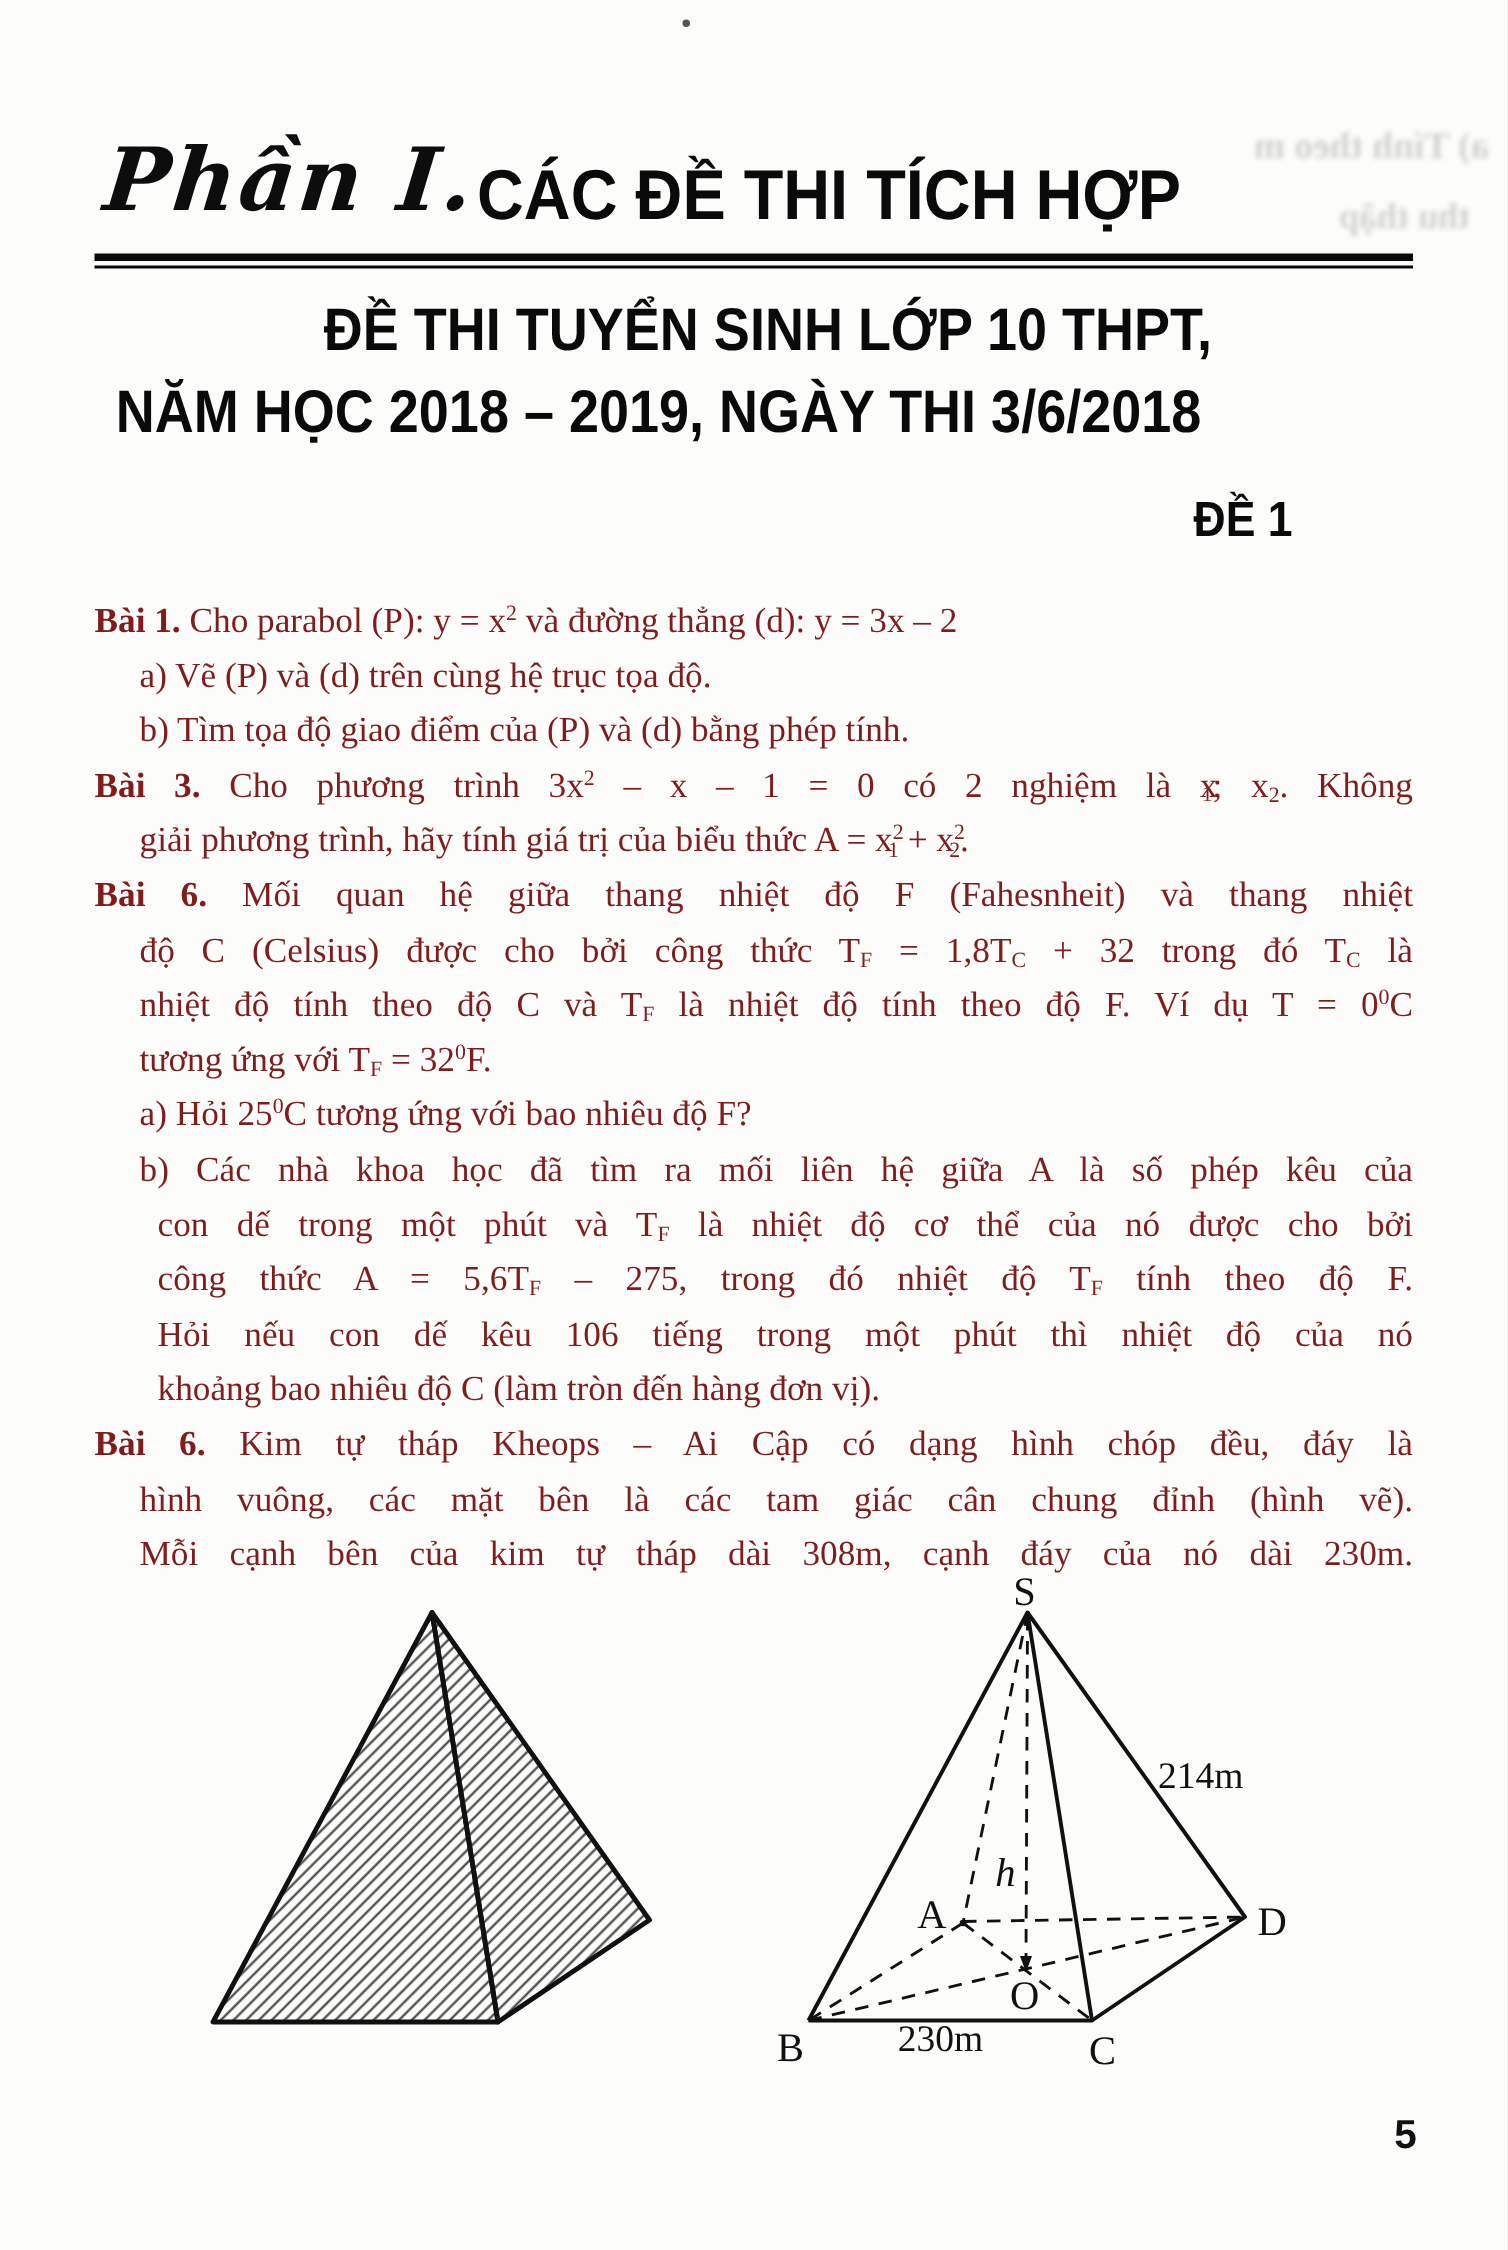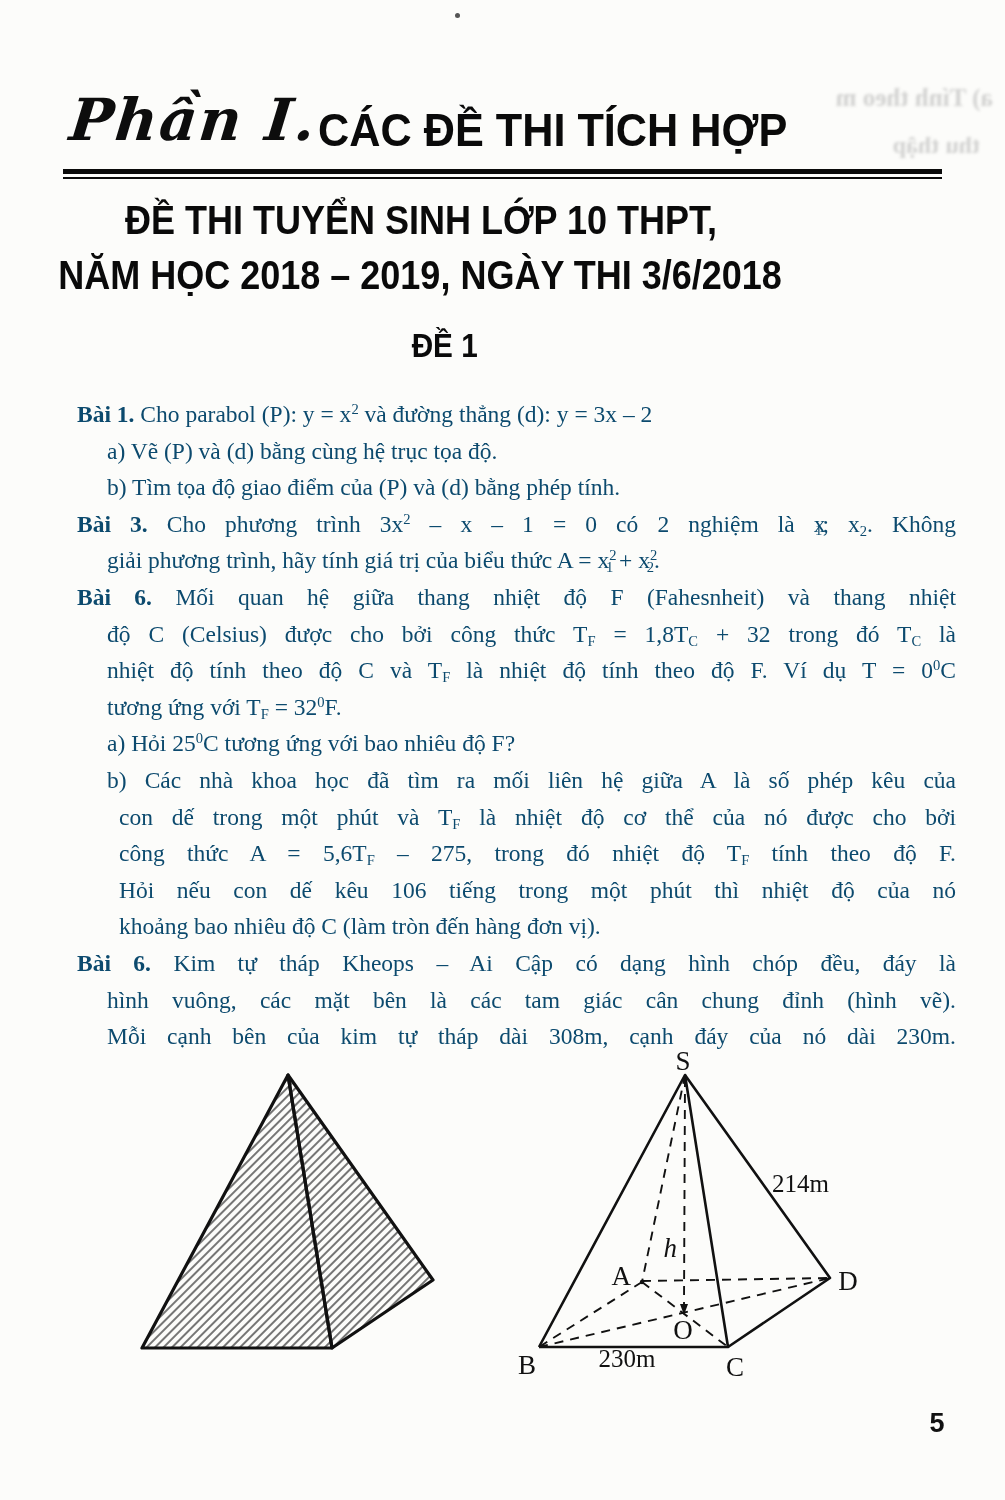--- a/index.html
+++ b/index.html
@@ -27,32 +27,32 @@
   .ghost{
     position:absolute;color:#8b8b8b;opacity:.38;filter:blur(1.6px);
     font-family:"Liberation Serif",serif;font-weight:bold;
     transform:scaleX(-1);white-space:nowrap;
   }
   .ghost1{left:778px;top:84px;width:215px;font-size:25px;}
   .ghost2{left:820px;top:132px;width:160px;font-size:24px;}
   .artifact-dot{position:absolute;left:455px;top:13px;width:5px;height:5px;border-radius:50%;background:#555;}
   
   .exam-title{
-    position:absolute;left:0;width:841px;text-align:center;
+    position:absolute;left:0;width:841px;text-align:right;
     font-family:"Liberation Sans",sans-serif;font-weight:bold;color:#0a0a0a;
     white-space:nowrap;
   }
   .exam-title .inner{display:inline-block;transform:scaleX(0.9);transform-origin:center;}
   .t1{top:198px;font-size:40px;}
   .t2{top:253px;font-size:40px;}
   .t3{top:327px;font-size:33px;margin-left:24px;}
   
   .doc{
-    position:absolute;left:77px;top:396px;width:879px;
-    font-size:23.5px;line-height:36.6px;color:#0c4a6e;
+    position:absolute;left:63px;top:396px;width:879px;
+    font-size:23.5px;line-height:36.6px;color:#7f1d1d;
   }
   .line{white-space:normal;}
   .line.just{text-align:justify;text-align-last:justify;}
   .indent0{padding-left:0;}
   .indent1{padding-left:30px;}
   .indent2{padding-left:42px;}
   .line b{font-weight:bold;}
   .line sup{font-size:0.62em;vertical-align:0.55em;line-height:0;}
   .line sub{font-size:0.62em;vertical-align:-0.25em;line-height:0;}
   .line sup + sub{margin-left:-0.72em;}
@@ -82,21 +82,21 @@
     <div class="r1"></div>
       <div class="r2"></div>
   </div>
 
   <div class="exam-title t1"><span class="inner">ĐỀ THI TUYỂN SINH LỚP 10 THPT,</span></div>
   <div class="exam-title t2"><span class="inner">NĂM HỌC 2018 – 2019, NGÀY THI 3/6/2018</span></div>
   <div class="exam-title t3"><span class="inner">ĐỀ 1</span></div>
 
   <div class="doc">
       <div class="line indent0"><b>Bài 1.</b> Cho parabol (P): y = x<sup>2</sup> và đường thẳng (d): y = 3x – 2</div>
-      <div class="line indent1">a) Vẽ (P) và (d) bằng cùng hệ trục tọa độ.</div>
+      <div class="line indent1">a) Vẽ (P) và (d) trên cùng hệ trục tọa độ.</div>
       <div class="line indent1">b) Tìm tọa độ giao điểm của (P) và (d) bằng phép tính.</div>
       <div class="line indent0 just"><b>Bài 3.</b> Cho phương trình 3x<sup>2</sup> – x – 1 = 0 có 2 nghiệm là x<sub>1</sub>; x<sub>2</sub>. Không</div>
       <div class="line indent1">giải phương trình, hãy tính giá trị của biểu thức A = x<sup>2</sup><sub>1</sub> + x<sup>2</sup><sub>2</sub>.</div>
       <div class="line indent0 just"><b>Bài 6.</b> Mối quan hệ giữa thang nhiệt độ F (Fahesnheit) và thang nhiệt</div>
       <div class="line indent1 just">độ C (Celsius) được cho bởi công thức T<sub>F</sub> = 1,8T<sub>C</sub> + 32 trong đó T<sub>C</sub> là</div>
       <div class="line indent1 just">nhiệt độ tính theo độ C và T<sub>F</sub> là nhiệt độ tính theo độ F. Ví dụ T = 0<sup>0</sup>C</div>
       <div class="line indent1">tương ứng với T<sub>F</sub> = 32<sup>0</sup>F.</div>
       <div class="line indent1">a) Hỏi 25<sup>0</sup>C tương ứng với bao nhiêu độ F?</div>
       <div class="line indent1 just">b) Các nhà khoa học đã tìm ra mối liên hệ giữa A là số phép kêu của</div>
       <div class="line indent2 just">con dế trong một phút và T<sub>F</sub> là nhiệt độ cơ thể của nó được cho bởi</div>

